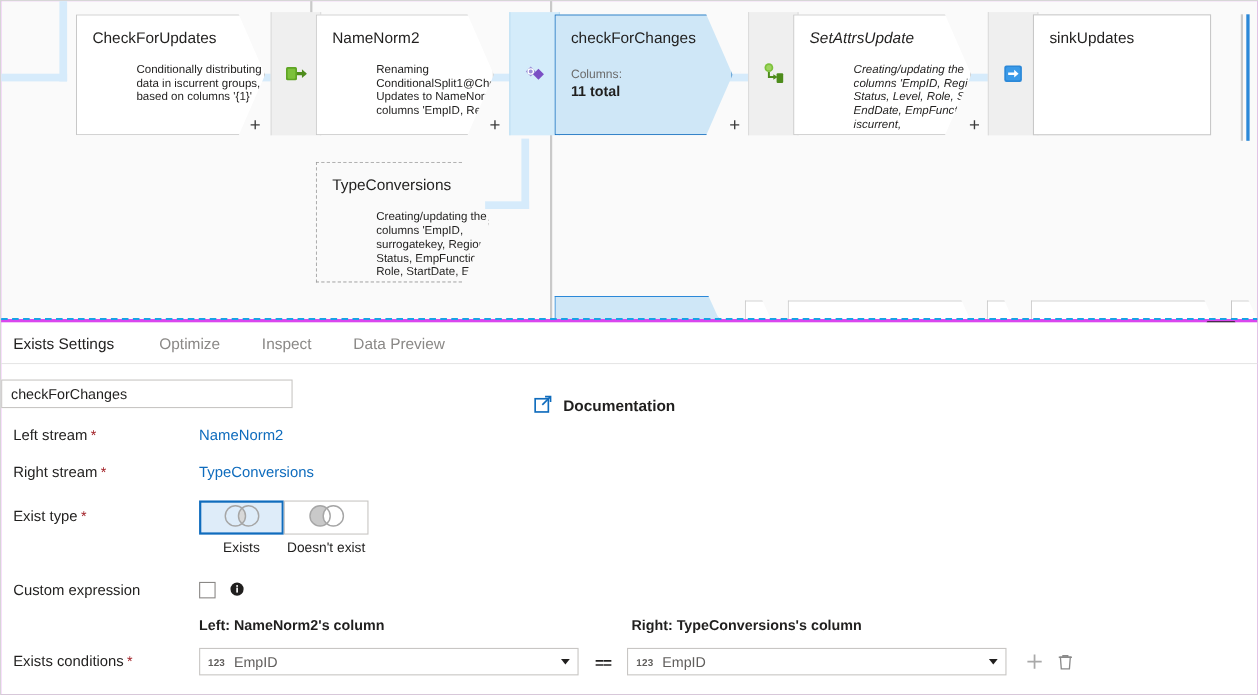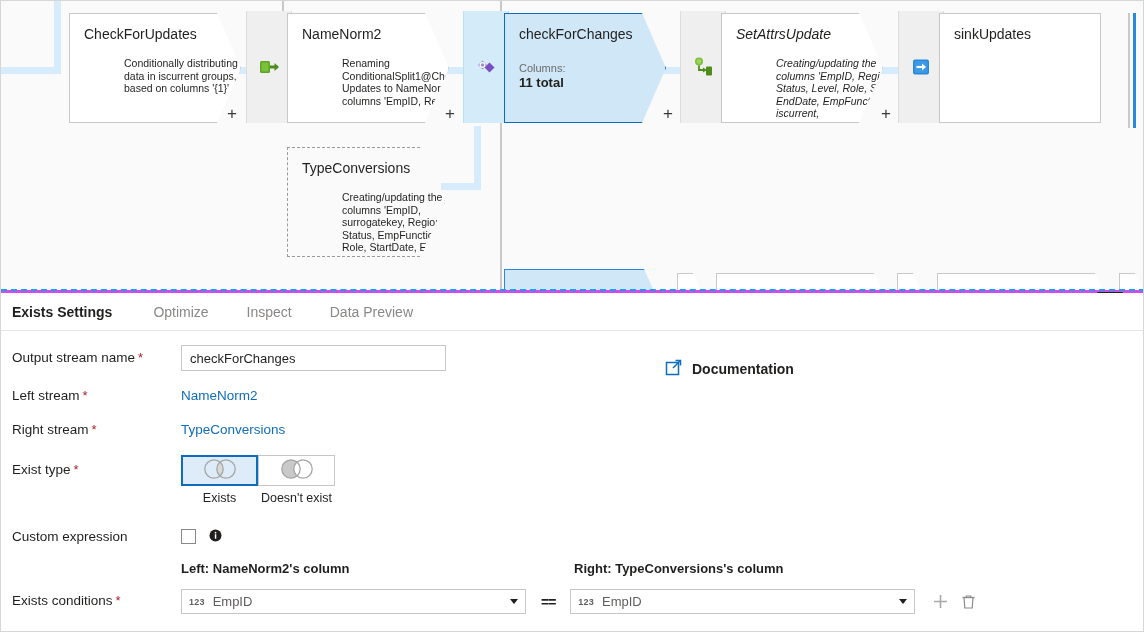--- a/index.html
+++ b/index.html
@@ -188,21 +188,21 @@
     display: flex;
     align-items: center;
     padding: 0 19px;
     font-size: 14px;
     color: #8a8886;
     cursor: pointer;
     position: relative;
     white-space: nowrap;
   }
   .tab:first-child { padding-left: 0; padding-right: 22px; }
-  .tab.active { color: #201f1e; font-weight: bold; }
+  .tab.active { color: #201f1e; }
 
   #form {
     position: relative;
     padding: 14px 0 0 0;
   }
   .row {
     display: flex;
     align-items: flex-start;
     margin-bottom: 0;
     position: relative;
@@ -478,23 +478,20 @@
         <span>Inspect</span>
       </div>
       <div class="tab">
         <span>Data Preview</span>
       </div>
     </div>
 
     <div id="form">
 
       <div class="row" style="height:42px;">
-        <div class="lbl" style="padding-top:4px;">
-          <span>Output stream name</span><span class="req">*</span>
-        </div>
         <div class="fieldarea">
           <input class="textbox" type="text" value="checkForChanges" style="">
           <div class="doclink">
             <span>
               <svg width="17" height="17" viewBox="0 0 17 17">
                 <rect x="1.5" y="3.5" width="12" height="12" fill="none" stroke="#0f6cbd" stroke-width="1.5"></rect>
                 <path d="M8 9 L15 2" stroke="#0f6cbd" stroke-width="1.5"></path>
                 <path d="M10.5 1.5 L15.5 1.5 L15.5 6.5" fill="none" stroke="#0f6cbd" stroke-width="1.5"></path>
               </svg>
             </span>

